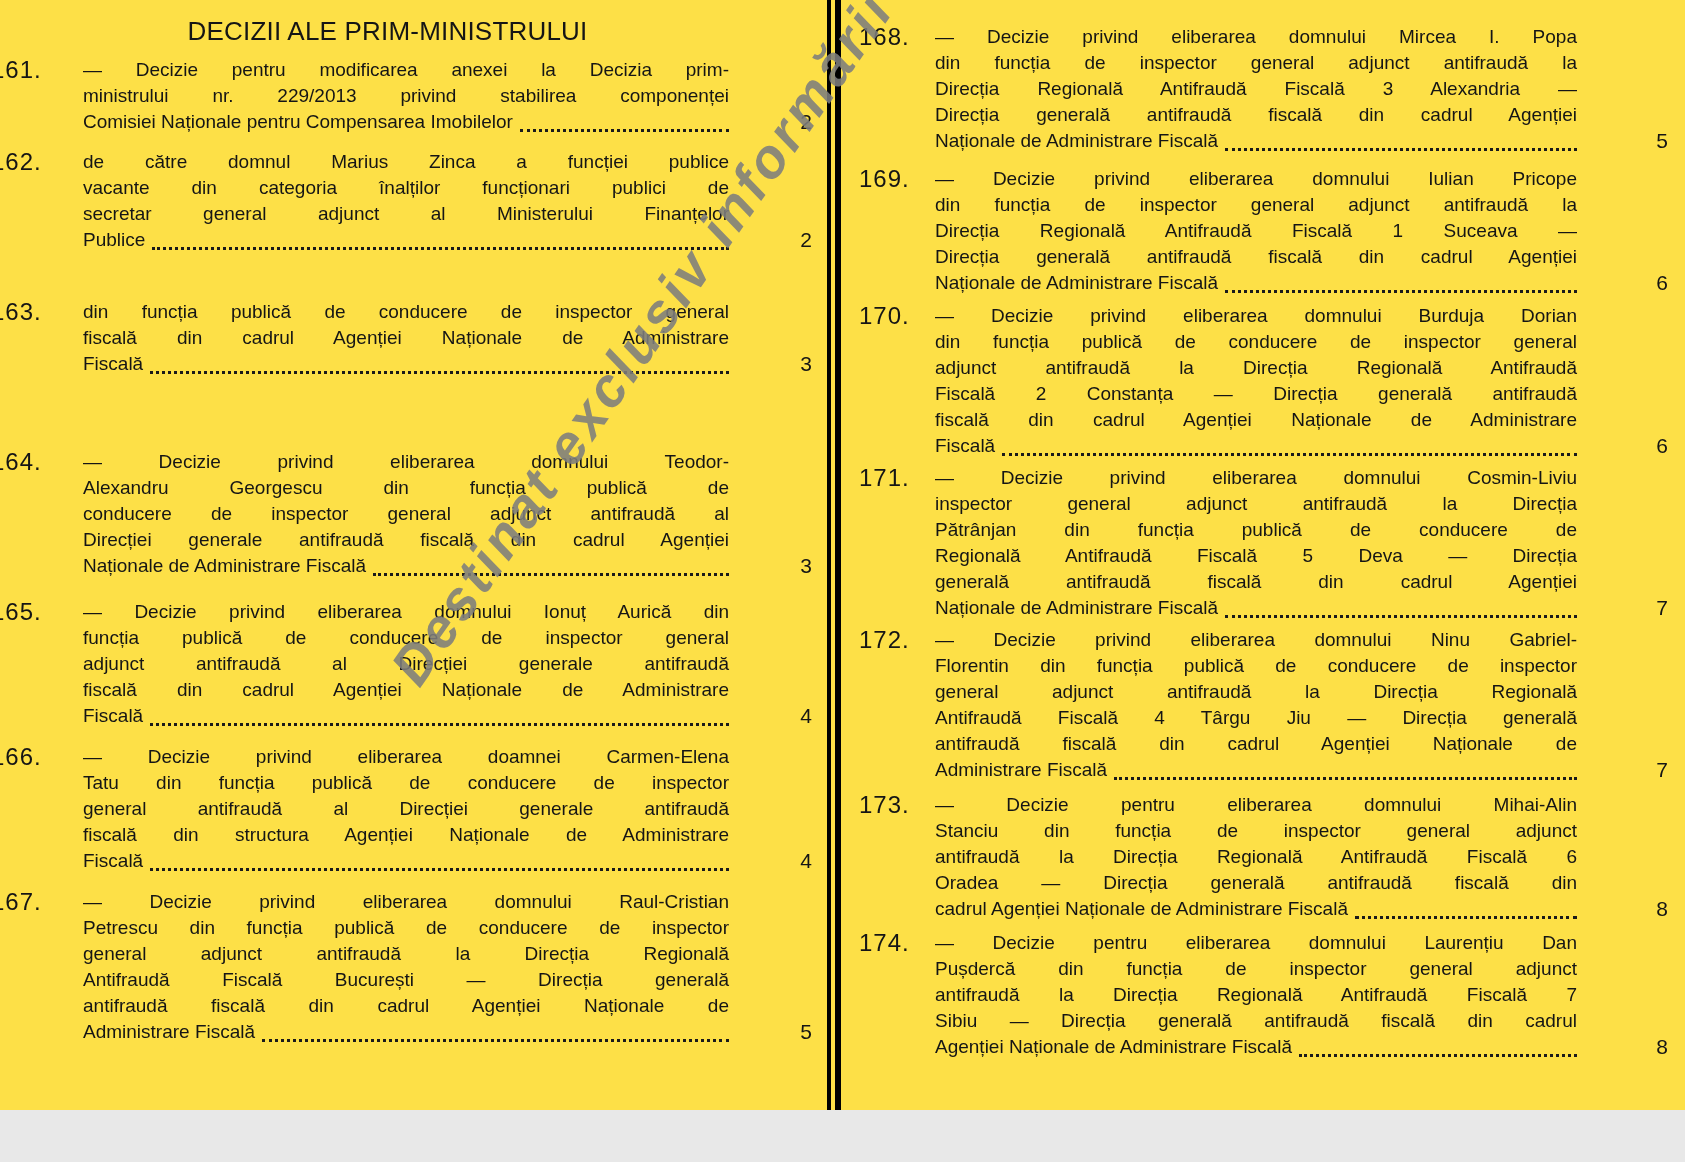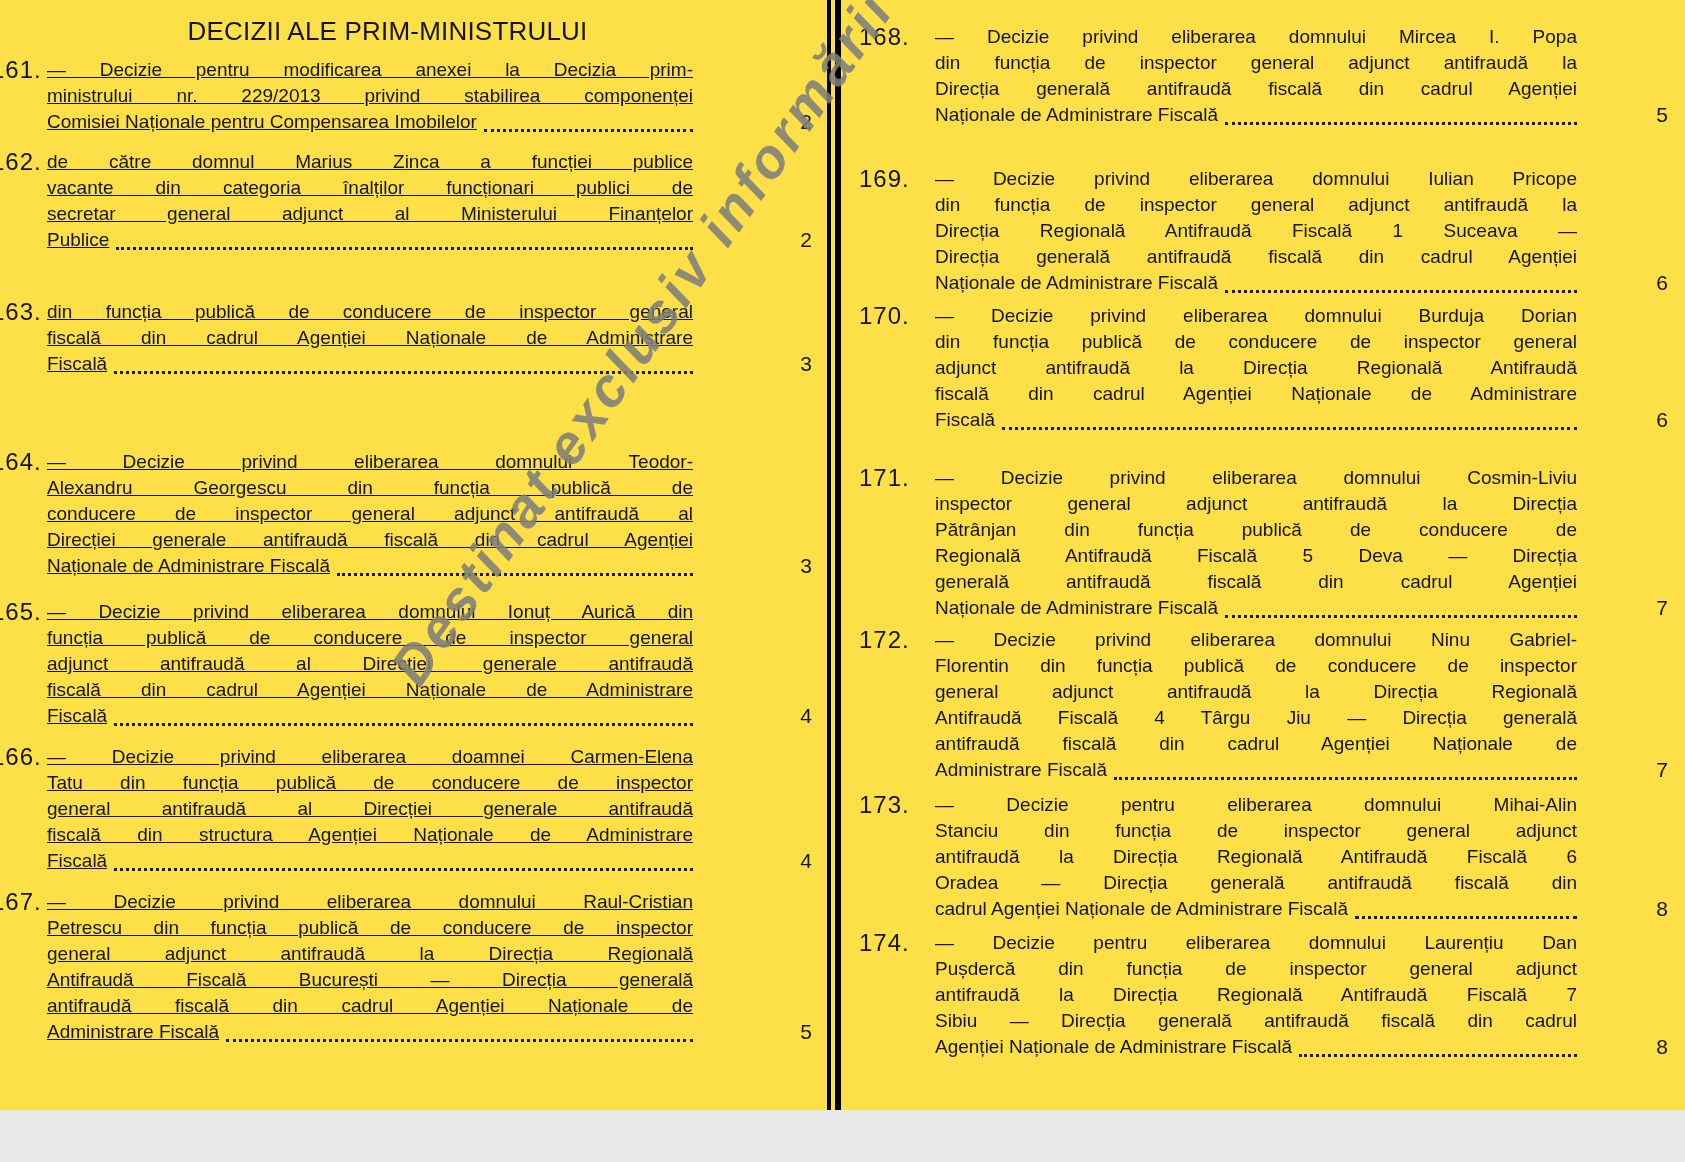--- a/index.html
+++ b/index.html
@@ -25,21 +25,21 @@
   .entry .num{
     position:absolute;top:0;
     font-size:24px;line-height:26px;
     letter-spacing:1px;
   }
   #col-left .entry .num{left:-9px;}
   #col-right .entry .num{left:14px;}
   .entry .lines{
     font-size:19px;line-height:26px;
   }
-  #col-left .entry .lines{margin-left:47px;width:646px;text-decoration:underline;}
+  #col-left .entry .lines{margin-left:83px;width:646px;}
   #col-right .entry .lines{margin-left:90px;width:642px;}
   .line{
     text-align:justify;
     text-align-last:justify;
   }
   .lastline{display:flex;}
   .ll-text{white-space:pre;flex:0 0 auto;}
   .ll-leader{
     flex:1 1 auto;
     min-width:10px;
@@ -176,20 +176,21 @@
     <div class="rule-a"></div>
     <div class="rule-b"></div>
   </div>
 
   <div id="col-right" class="col">
       <div class="entry" style="top: 24px;">
     <span class="num">168.</span>
     <div class="lines">
           <div class="line">— Decizie privind eliberarea domnului Mircea I. Popa</div>
           <div class="line">din funcția de inspector general adjunct antifraudă la</div>
+          <div class="line">Direcția Regională Antifraudă Fiscală 3 Alexandria —</div>
           <div class="line">Direcția generală antifraudă fiscală din cadrul Agenției</div>
           <div class="lastline">
             <span class="ll-text">Naționale de Administrare Fiscală</span>
             <span class="ll-leader"></span>
           </div>
         </div>
     <span class="pageno">5</span>
   </div>
       <div class="entry" style="top: 166px;">
     <span class="num">169.</span>
@@ -204,20 +205,21 @@
           </div>
         </div>
     <span class="pageno">6</span>
   </div>
       <div class="entry" style="top: 303px;">
     <span class="num">170.</span>
     <div class="lines">
           <div class="line">— Decizie privind eliberarea domnului Burduja Dorian</div>
           <div class="line">din funcția publică de conducere de inspector general</div>
           <div class="line">adjunct antifraudă la Direcția Regională Antifraudă</div>
+          <div class="line">Fiscală 2 Constanța — Direcția generală antifraudă</div>
           <div class="line">fiscală din cadrul Agenției Naționale de Administrare</div>
           <div class="lastline">
             <span class="ll-text">Fiscală</span>
             <span class="ll-leader"></span>
           </div>
         </div>
     <span class="pageno">6</span>
   </div>
       <div class="entry" style="top: 465px;">
     <span class="num">171.</span>

